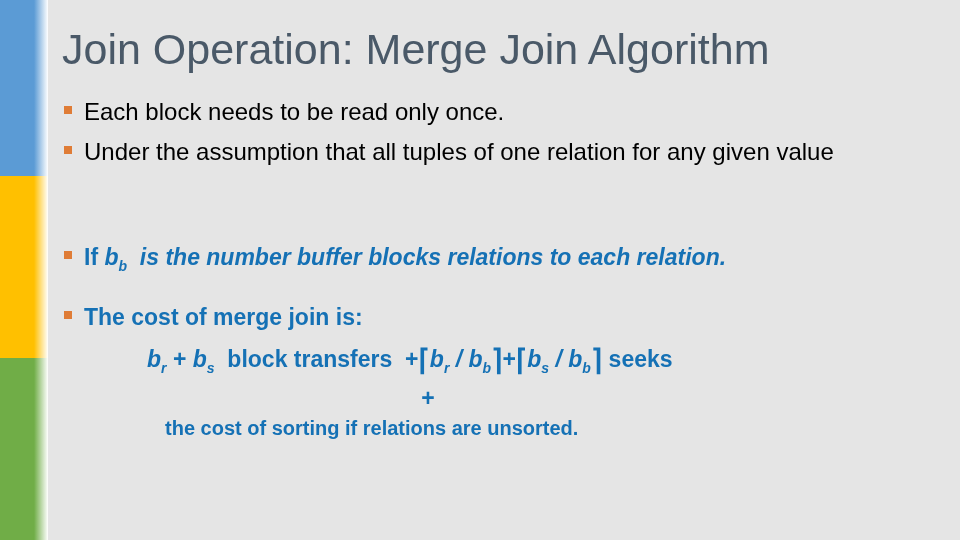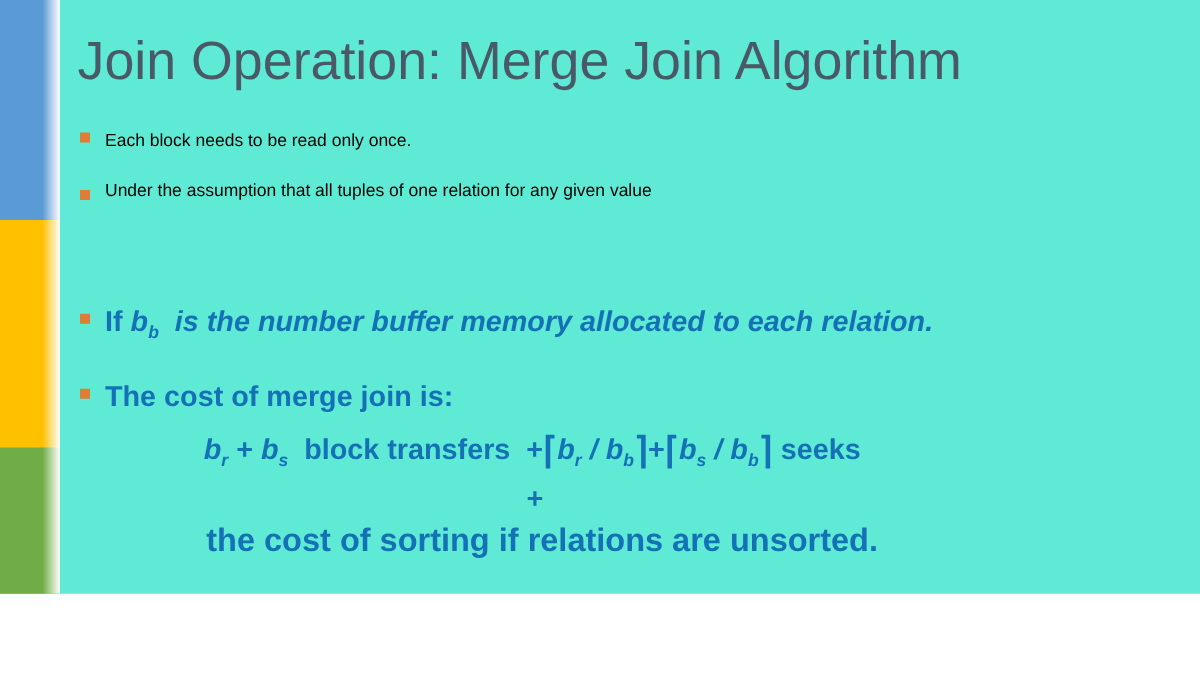--- a/index.html
+++ b/index.html
@@ -4,22 +4,22 @@
 <style>
   * { box-sizing: border-box; }
   html, body { margin: 0; padding: 0; }
   body {
     width: 960px; height: 540px;
     font-family: "Liberation Sans", sans-serif;
     background: #ffffff;
   }
   .slide {
     position: relative;
-    width: 960px; height: 475px;
-    background: #5eead4;
+    width: 960px; height: 540px;
+    background: #e5e5e5;
     overflow: hidden;
   }
   
   .sidebar { position: absolute; left: 0; top: 0; width: 48px; height: 540px; }
   .seg { position: absolute; left: 0; width: 48px; }
   .seg-blue   { top: 0;     height: 176px; background: #5B9BD5; }
   .seg-yellow { top: 176px; height: 182px; background: #FFC000; }
   .seg-green  { top: 358px; height: 182px; background: #70AD47; }
   .seg-fade {
     position: absolute; left: 34px; top: 0; width: 14px; height: 540px;
@@ -32,41 +32,41 @@
     color: #4A5968;
     letter-spacing: 0px;
     white-space: nowrap;
   }
   
   .bullet { position: absolute; display: flex; align-items: flex-start; }
   .sq {
     width: 8px; height: 8px; background: #DF7C36;
     margin-right: 12px; margin-top: 8px; flex: 0 0 8px;
   }
-  .b-black { color: #000000; font-size: 14px; line-height: 28px; }
+  .b-black { color: #000000; font-size: 24px; line-height: 28px; }
   .b-blue  { color: #1571B5; font-size: 23px; line-height: 28px; font-weight: bold; }
   .txt .line { display: block; }
   .pre { white-space: pre-wrap; }
   i { font-style: italic; }
   sub { font-size: 14px; font-style: italic; line-height: 0; }
   
   .formula {
     position: absolute; left: 147px; top: 345px;
     color: #1571B5; font-size: 23px; font-weight: bold;
-    white-space: pre; line-height: 28px; margin-left: 16px;
+    white-space: pre; line-height: 28px;
   }
   .ceil { font-size: 29px; font-weight: bold; vertical-align: -3px; line-height: 0; }
   .plus-line {
     position: absolute; left: 147px; top: 385px; width: 562px;
     text-align: center;
     color: #1571B5; font-size: 23px; font-weight: bold;
   }
   .sort-line {
     position: absolute; left: 165px; top: 417px;
-    color: #1571B5; font-size: 26px; font-weight: bold;
+    color: #1571B5; font-size: 20px; font-weight: bold;
     white-space: nowrap;
   }
 </style>
 </head>
 <body>
 
 <div class="slide">
 
   <div class="sidebar">
     <div class="seg seg-blue"></div>
@@ -75,30 +75,30 @@
     <div class="seg-fade"></div>
   </div>
 
   <div class="title">Join Operation: Merge Join Algorithm</div>
 
   <div class="bullet b-black" style="left:64px; top:98px; width:870px;">
     <span class="sq"></span>
     <span class="txt">Each block needs to be read only once.</span>
   </div>
 
-  <div class="bullet b-black" style="left:64px; top:138px; width:880px;align-items:center;">
+  <div class="bullet b-black" style="left:64px; top:138px; width:880px;">
     <span class="sq"></span>
     <span class="txt">
       <span class="line">Under the assumption that all tuples of one relation for any given value</span>
     </span>
   </div>
 
   <div class="bullet b-blue" style="left:64px; top:243px; width:880px;">
     <span class="sq"></span>
-    <span class="txt pre"><span>If </span><i><span>b</span><sub>b</sub></i><i>  is the number buffer memory allocated to each relation.</i></span>
+    <span class="txt pre"><span>If </span><i><span>b</span><sub>b</sub></i><i>  is the number buffer blocks relations to each relation.</i></span>
   </div>
 
   <div class="bullet b-blue" style="left:64px; top:303px; width:880px;">
     <span class="sq"></span>
     <span class="txt">The cost of merge join is:</span>
   </div>
 
   <div class="formula"><i><span>b</span><sub>r</sub></i><span> + </span><i><span>b</span><sub>s</sub></i><span>  block transfers  </span><span>+</span><span class="ceil">⌈</span><i><span>b</span><sub>r</sub></i><i> / </i><i><span>b</span><sub>b</sub></i><span class="ceil">⌉</span><span>+</span><span class="ceil">⌈</span><i><span>b</span><sub>s</sub></i><i> / </i><i><span>b</span><sub>b</sub></i><span class="ceil">⌉</span><span> seeks</span></div>
 
   <div class="plus-line">+</div>

